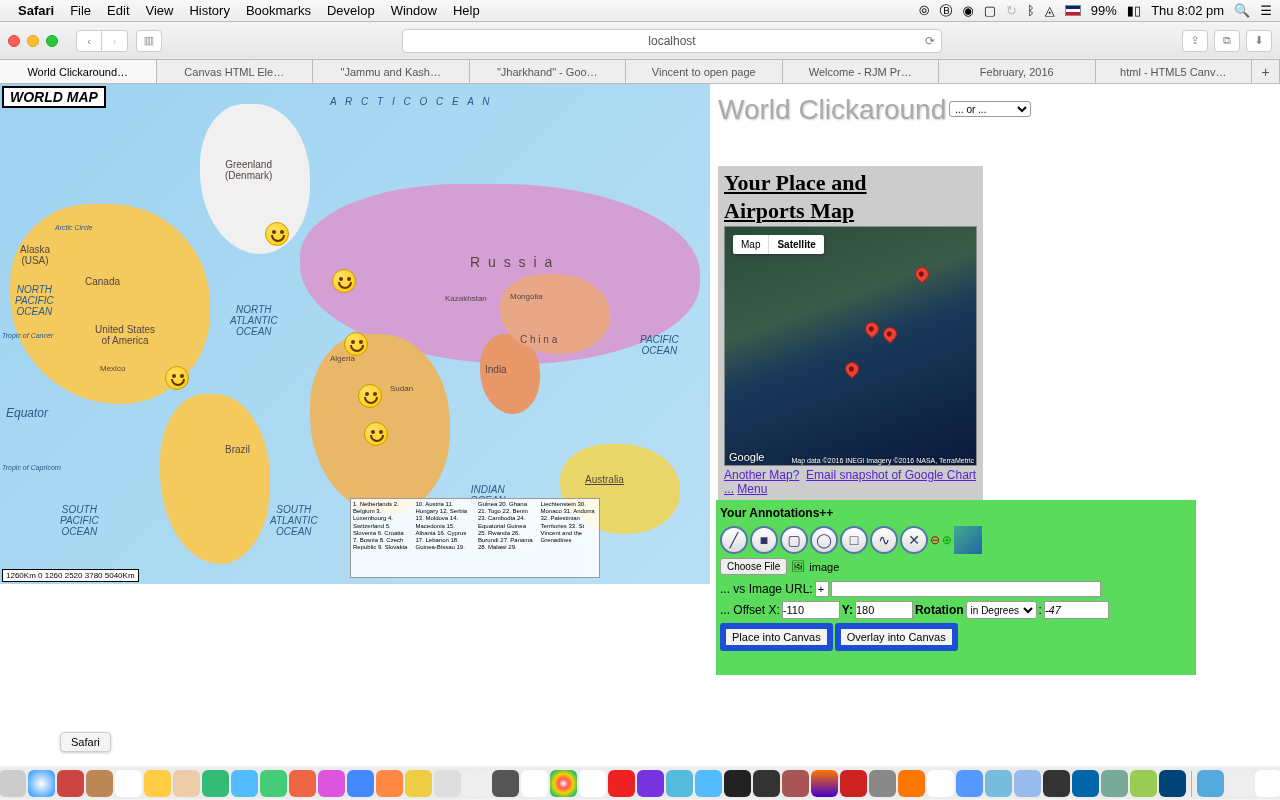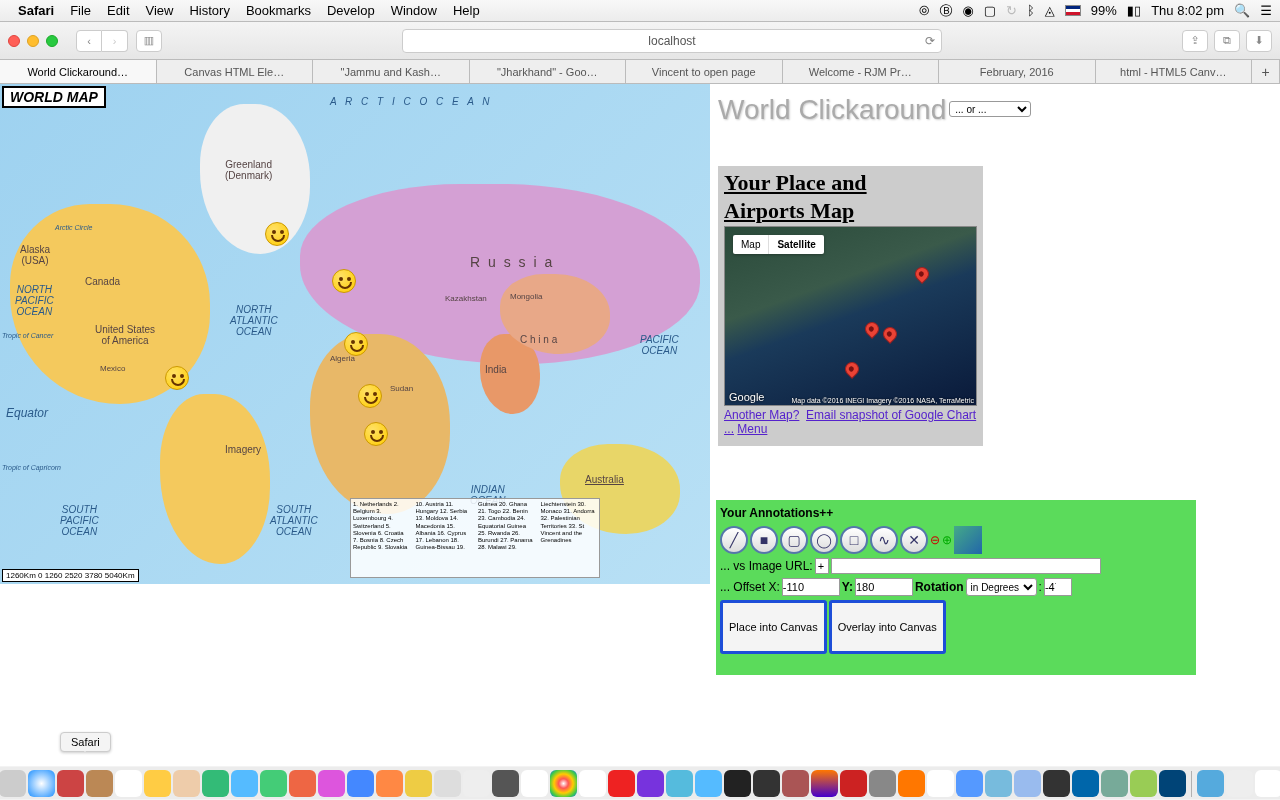--- a/index.html
+++ b/index.html
@@ -50,21 +50,21 @@
 .scale-bar { position:absolute; bottom:2px; left:2px; background:#fff; border:1px solid #000; font-size:8px; padding:1px 3px; }
 .legend-box { position:absolute; bottom:6px; left:350px; width:250px; height:80px; background:rgba(255,255,255,0.85); border:1px solid #999; font-size:6px; padding:2px; column-count:4; line-height:1.2; }
 
 
 .rightpanel { flex:1; padding: 10px 8px; position:relative; }
 .wc-title { font-size: 28px; color:#aaa; text-shadow: 1px 1px 2px #ccc; display:inline-block; vertical-align:middle; }
 .wc-select { border:1px solid #999; font-size:10px; padding:1px; width:82px; background:#fff; border-radius:3px; height:16px; }
 
 .placebox { margin-top:40px; width:265px; background:#cccccc; padding:4px 6px 10px; }
 .placebox h2 { font-family: "Times New Roman", serif; font-size:22px; font-weight:bold; margin-bottom:2px;text-decoration:underline; }
-.gmap { width:253px; height:180px; background: linear-gradient(160deg, #2a4a3a 0%, #3a5a4a 35%, #1a3a5a 50%, #0a1a3a 100%); position:relative; border:1px solid #888; }
+.gmap { width:253px; height:240px; background: linear-gradient(160deg, #2a4a3a 0%, #3a5a4a 35%, #1a3a5a 50%, #0a1a3a 100%); position:relative; border:1px solid #888; }
 .gmap-btns { position:absolute; top:8px; left:8px; display:flex; background:#fff; border-radius:2px; box-shadow:0 1px 3px rgba(0,0,0,0.3); }
 .gmap-btns span { padding:4px 8px; font-size:10px; }
 .gmap-btns span:first-child { border-right:1px solid #ddd; }
 .gmap-btns .active { font-weight:bold; }
 .pin { position:absolute; width:14px; height:14px; background:#ea4335; border-radius:50% 50% 50% 0; transform:rotate(-45deg); border:1px solid #a02020; }
 .pin::after { content:""; position:absolute; width:5px; height:5px; background:#7a1010; border-radius:50%; top:3px; left:3px; }
 .gmap-attr { position:absolute; bottom:1px; right:2px; font-size:7px; color:#fff; text-shadow:0 0 2px #000; }
 .gmap-logo { position:absolute; bottom:2px; left:4px; font-size:11px; color:#fff; font-weight:500; text-shadow:0 0 2px #000; }
 .links-row { font-size:12px; margin-top:2px; }
 .links-row a { color:#5522cc; text-decoration:underline; }
@@ -75,21 +75,21 @@
 .tool-row { display:flex; gap:2px; align-items:center; margin-bottom:4px; }
 .tool-btn { width:28px; height:28px; border-radius:50%; background:linear-gradient(#fff,#ddd); border:2px solid #5577aa; display:flex; align-items:center; justify-content:center; font-size:14px; color:#336; }
 .mini-icon { font-size:12px; }
 .thumb { width:28px; height:28px; background:linear-gradient(135deg,#4a8,#26a); }
 .file-row { display:flex; align-items:center; gap:4px; margin-bottom:6px; font-size:11px; }
 .file-btn { background:#eee; border:1px solid #999; border-radius:3px; padding:2px 6px; font-size:10px; }
 .frm-row { margin-bottom:4px; display:flex; align-items:center; flex-wrap:wrap; gap:2px; }
 .txt-in { border:1px solid #999; background:#fff; height:16px; font-size:11px; padding:0 2px; }
 .num-in { border:1px solid #999; background:#fff; height:18px; width:58px; font-size:11px; }
 .sel-in { border:1px solid #999; background:#fff; height:18px; font-size:10px; border-radius:3px; }
-.act-btn { background:#f4f4f4; border:3px solid #1d4ed8; border-radius:3px; padding:18px 6px; font-size:11px; }
+.act-btn { background:#f4f4f4; border:6px solid #1d4ed8; border-radius:3px; padding:2px 6px; font-size:11px; }
 
 
 .dock-area { position:absolute; bottom:0; left:0; right:0; height:42px; display:flex; justify-content:center; align-items:flex-end; }
 .dock { background:rgba(220,220,220,0.55); border-radius:6px; padding:3px 6px 2px; display:flex; gap:2px; align-items:flex-end; border:1px solid rgba(255,255,255,0.4); }
 .dock-icon { width:27px; height:27px; border-radius:6px; }
 .dock-sep { width:1px; height:26px; background:rgba(0,0,0,0.25); margin:0 3px; }
 .dock-tooltip { position:absolute; bottom:48px; left:60px; background:#f4f4f4; border:1px solid #ccc; border-radius:4px; padding:3px 10px; font-size:11px; box-shadow:0 1px 3px rgba(0,0,0,0.2); }
 .dock-tooltip::after { content:""; position:absolute; bottom:-6px; left:50%; margin-left:-5px; border:5px solid transparent; border-top-color:#f4f4f4; }
 </style>
 </head>
@@ -193,21 +193,21 @@
     <div class="country-label big" style="top:170px; left:470px;">R u s s i a</div>
     <div class="country-label" style="top:192px; left:85px;">Canada</div>
     <div class="country-label" style="top:240px; left:95px; white-space:pre;">United States
 of America</div>
     <div class="country-label" style="top:160px; left:20px; white-space:pre;">Alaska
 (USA)</div>
     <div class="country-label" style="top:75px; left:225px; white-space:pre;">Greenland
 (Denmark)</div>
     <div class="country-label" style="top:250px; left:520px;">C h i n a</div>
     <div class="country-label" style="top:280px; left:485px;">India</div>
-    <div class="country-label" style="top:360px; left:225px;">Imagery</div>
+    <div class="country-label" style="top:360px; left:225px;">Brazil</div>
     <div class="country-label" style="top:390px; left:585px;text-decoration:underline;">Australia</div>
     <div class="country-label" style="top:208px; left:510px; font-size:8px;">Mongolia</div>
     <div class="country-label" style="top:210px; left:445px; font-size:8px;">Kazakhstan</div>
     <div class="country-label" style="top:280px; left:100px; font-size:8px;">Mexico</div>
     <div class="country-label" style="top:270px; left:330px; font-size:8px;">Algeria</div>
     <div class="country-label" style="top:300px; left:390px; font-size:8px;">Sudan</div>
 
     <div class="ocean-label" style="top:322px; left:6px; font-size:12px;">Equator</div>
     <div class="ocean-label" style="top:248px; left:2px; font-size:7px;">Tropic of Cancer</div>
     <div class="ocean-label" style="top:380px; left:2px; font-size:7px;">Tropic of Capricorn</div>
@@ -261,34 +261,39 @@
     <div class="tool-btn">■</div>
     <div class="tool-btn">▢</div>
     <div class="tool-btn">◯</div>
     <div class="tool-btn">□</div>
     <div class="tool-btn">∿</div>
     <div class="tool-btn">✕</div>
     <span class="mini-icon" style="color:#c00">⊖</span>
     <span class="mini-icon" style="color:#0a0">⊕</span>
     <div class="thumb"></div>
   </div>
+  <div class="file-row">
+    <button class="file-btn">Choose File</button>
+    <span>🖼</span>
+    <span>image</span>
+  </div>
   <div class="frm-row">
     <span>... vs Image URL:</span>
     <input class="txt-in" style="width: 14px;" value="+">
     <input class="txt-in" style="width: 270px;">
   </div>
   <div class="frm-row">
     <span>... Offset X:</span>
     <input type="number" class="num-in" value="-110" style="">
     <b>Y:</b>
     <input type="number" class="num-in" value="180" style="">
     <b>Rotation</b>
     <select class="sel-in"><option>in Degrees</option></select>
     <span>:</span>
-    <input type="number" class="num-in" style="width: 28px;" value="-47">
+    <input type="number" class="num-in" style="width: 65px; font-style: italic;" value="-47">
   </div>
   <div class="frm-row">
     <button class="act-btn">Place into Canvas</button>
     <button class="act-btn">Overlay into Canvas</button>
   </div>
 </div>
 
 <div class="dock-tooltip">Safari</div>
 
 <div class="dock-area">

